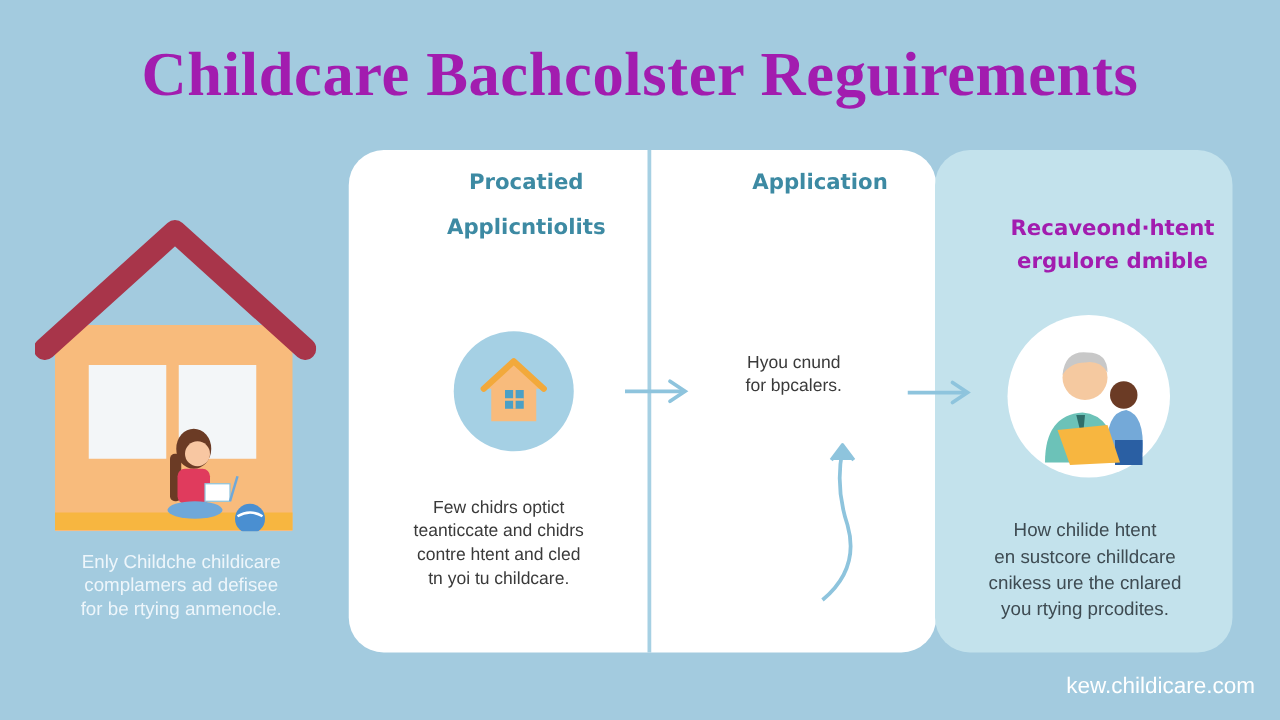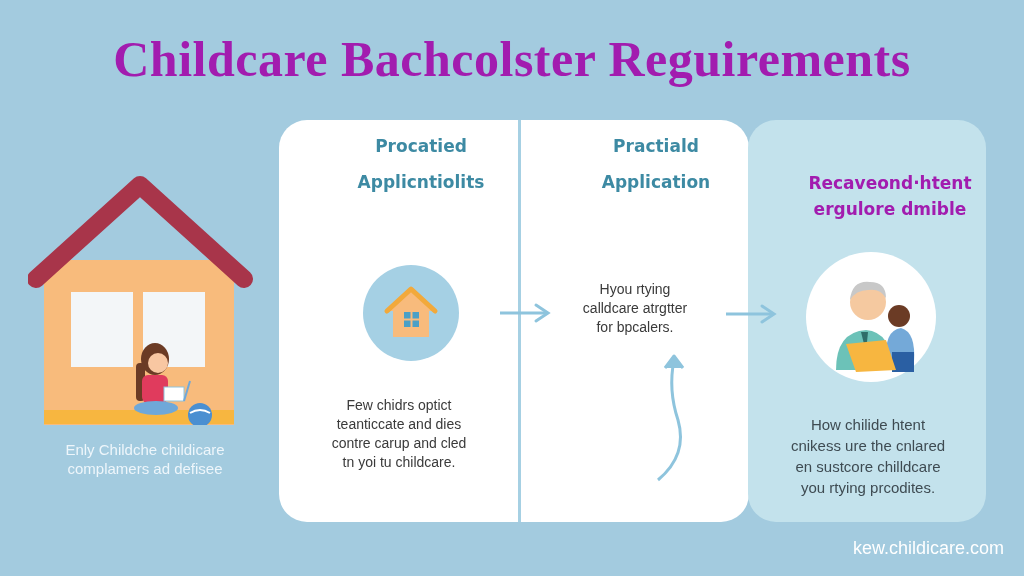--- a/index.html
+++ b/index.html
@@ -79,20 +79,21 @@
     <rect x="136" y="212" width="20" height="14" fill="#ffffff" stroke="#8ec4dd"></rect>
     <line x1="156" y1="226" x2="162" y2="206" stroke="#6fa8d9" stroke-width="2"></line>
 
     <circle cx="172" cy="240" r="12" fill="#4a8fd1"></circle>
     <path d="M162,238 Q172,232 182,238" stroke="#ffffff" stroke-width="2" fill="none"></path>
   </svg>
 </div>
 <div class="house-caption">
   <div>Enly Childche childicare</div>
   <div>complamers ad defisee</div>
+  <div>for be rtying anmenocle.</div>
 </div>
 
 <div class="card-main"></div>
 <div class="card-side"></div>
 <div class="divider"></div>
 
 <div class="panel-title" style="left:279px; top:128px; width:240px;">
   <div>Procatied</div>
   <div>Applicntiolits</div>
 </div>
@@ -100,39 +101,37 @@
   <svg width="96" height="96" viewBox="0 0 96 96">
     <rect x="30" y="42" width="36" height="30" fill="#f8bb7c"></rect>
     <polyline points="24,46 48,24 72,46" fill="#f8bb7c" stroke="#f2a93b" stroke-width="5" stroke-linejoin="round" stroke-linecap="round"></polyline>
     <rect x="41" y="47" width="15" height="15" fill="#4aa0c6"></rect>
     <line x1="48.5" y1="47" x2="48.5" y2="62" stroke="#f8bb7c" stroke-width="2"></line>
     <line x1="41" y1="54.5" x2="56" y2="54.5" stroke="#f8bb7c" stroke-width="2"></line>
   </svg>
 </div>
 <div class="panel-body" style="left:299px; top:396px; width:200px;">
   <div>Few chidrs optict</div>
-  <div>teanticcate and dies</div>
-  <div>contre carup and cled</div>
+  <div>teanticcate and chidrs</div>
+  <div>contre htent and cled</div>
   <div>tn yoi tu childcare.</div>
 </div>
 
 <div class="arrow" style="left:500px; top:302px;">
   <svg width="52" height="22" viewBox="0 0 52 22">
     <line x1="0" y1="11" x2="46" y2="11" stroke="#8ec4dd" stroke-width="3"></line>
     <polyline points="36,3 48,11 36,19" fill="none" stroke="#8ec4dd" stroke-width="3" stroke-linecap="round"></polyline>
   </svg>
 </div>
 
 <div class="panel-title" style="left:520px; top:128px; width:228px;">
-  <div>Practiald</div>
   <div>Application</div>
 </div>
 <div class="panel-body" style="left:540px; top:280px; width:190px;">
-  <div>Hyou rtying</div>
-  <div>calldcare atrgtter</div>
+  <div>Hyou cnund</div>
   <div>for bpcalers.</div>
 </div>
 
 <div class="arrow" style="left:650px; top:350px;">
   <svg width="40" height="135" viewBox="0 0 40 135">
     <path d="M8,130 Q38,105 28,70 Q18,40 24,10" fill="none" stroke="#8ec4dd" stroke-width="3"></path>
     <polyline points="15,18 24,6 33,18" fill="#8ec4dd" stroke="#8ec4dd" stroke-width="3" stroke-linejoin="round"></polyline>
   </svg>
 </div>
 
@@ -157,18 +156,18 @@
 
     <circle cx="93" cy="64" r="11" fill="#6b3b25"></circle>
     <path d="M80,110 Q78,78 95,76 Q110,80 108,110 Z" fill="#74a9d8"></path>
     <rect x="86" y="100" width="22" height="20" fill="#2a5fa3"></rect>
 
     <polygon points="40,92 80,88 90,118 50,120" fill="#f7b640"></polygon>
   </svg>
 </div>
 <div class="panel-body side" style="left:766px; top:414px; width:204px;">
   <div>How chilide htent</div>
+  <div>en sustcore chilldcare</div>
   <div>cnikess ure the cnlared</div>
-  <div>en sustcore chilldcare</div>
   <div>you rtying prcodites.</div>
 </div>
 
 <div class="footer">kew.childicare.com</div>
 
 </body></html>

